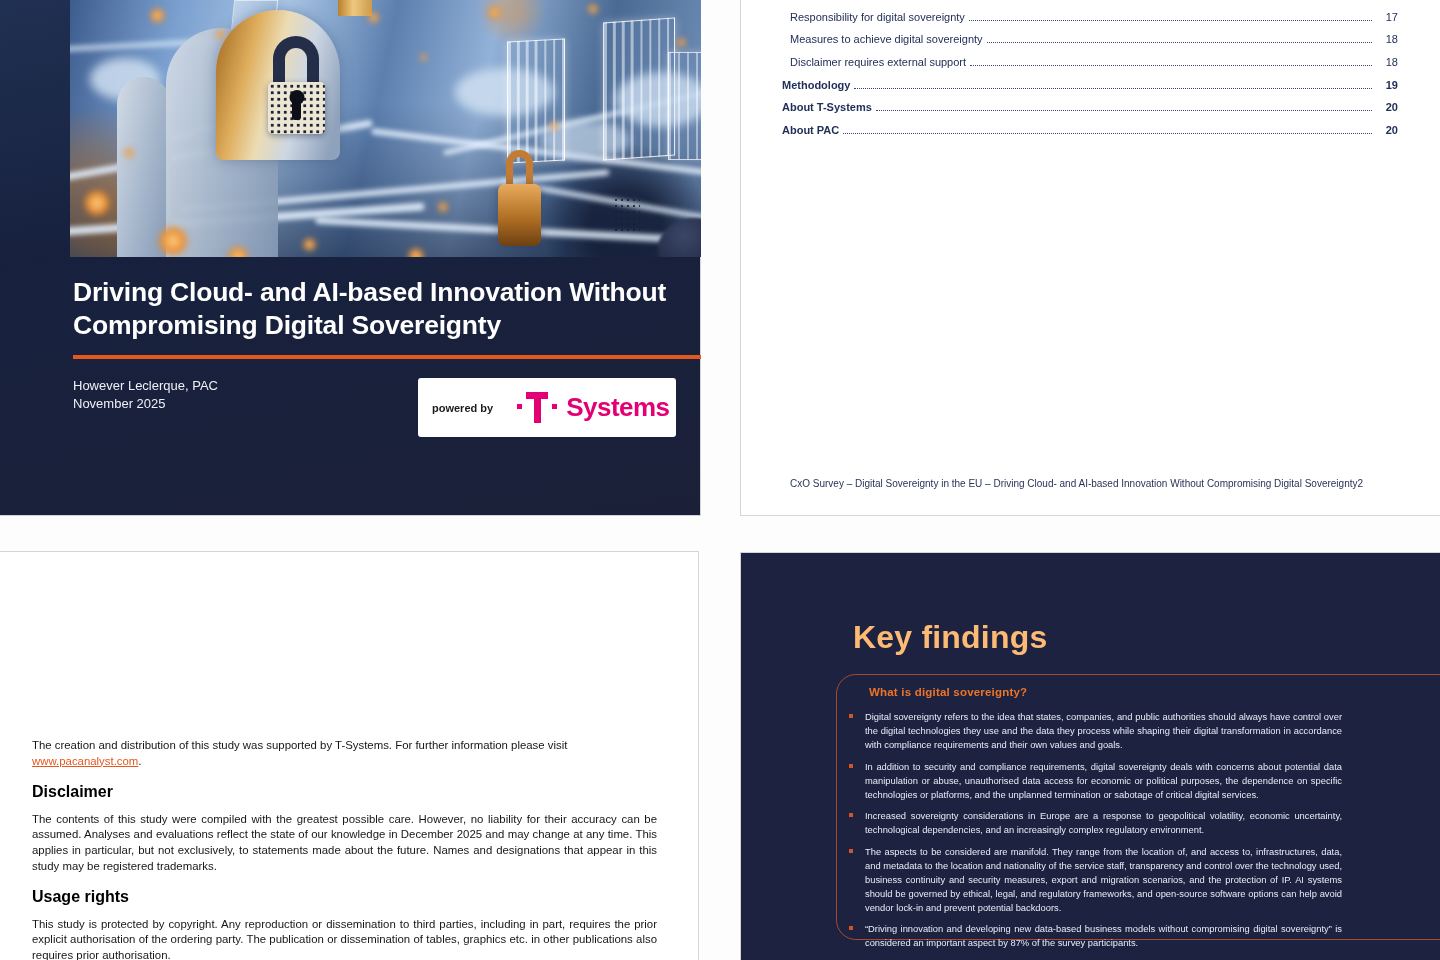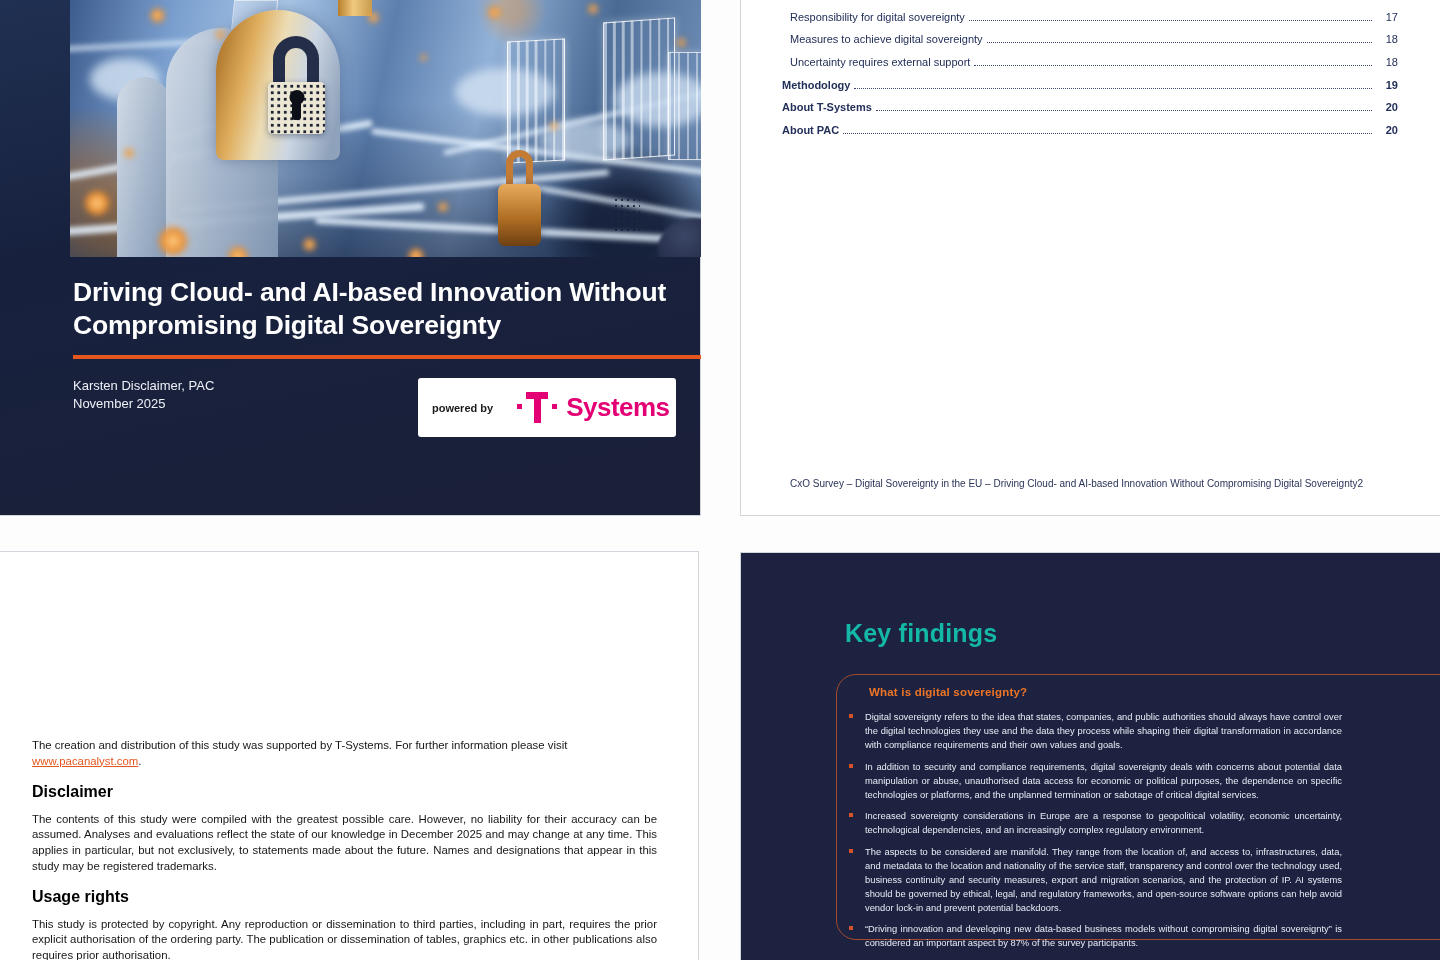--- a/index.html
+++ b/index.html
@@ -87,22 +87,22 @@
       border-top-width:1px; border-right-width:1px; }
   .legal-body { position:absolute; left:32px; top:186px; width:625px;
       font-size:11.4px; line-height:15.6px; color:#161616; }
   .legal-body p { text-align:justify; margin-bottom:15px; }
   .legal-body h3 { font-size:16px; font-weight:700; color:#000; margin-bottom:12px; }
   .link { color:#e4571f; text-decoration:underline; cursor:pointer; }
 
   
   .page-findings { left:740px; top:552px; width:700px; height:408px; background:#1d2240;
       border-top-width:1px; border-left-width:1px; }
-  .kf-title { position:absolute; left:104px; top:66px; font-size:25px; font-weight:700;
-      color:#14b8a6; letter-spacing:0.2px; }
+  .kf-title { position:absolute; left:112px; top:66px; font-size:32px; font-weight:700;
+      color:#fdba74; letter-spacing:0.2px; }
   .kf-box { position:absolute; left:95px; top:121px; width:690px; height:266px;
       border:1.5px solid #a64a2e; border-radius:20px; padding-top:11px; }
   .kf-heading { margin:0 0 12px 32px; font-size:11.5px; font-weight:700; color:#ee7426; letter-spacing:0.2px; }
   .kf-box ul { list-style:none; }
   .kf-box li { position:relative; margin:0 0 7.5px 28px; width:477px;
       font-size:9.35px; line-height:14px; color:#e8ecf5; text-align:justify; }
   .sq { position:absolute; left:-16px; top:4px; width:4px; height:4px; background:#d4542a; }
 </style>
 </head>
 <body>
@@ -166,21 +166,21 @@
         <i class="flare" style="left:233px;top:238px;width:13px;height:13px"></i>
         <i class="flare" style="left:368px;top:202px;width:10px;height:10px"></i>
         <i class="flare" style="left:480px;top:122px;width:8px;height:8px"></i>
         <i class="flare" style="left:338px;top:248px;width:16px;height:16px"></i>
       </span>
     </div>
 
     <h1 class="cover-title">Driving Cloud- and AI-based Innovation Without Compromising Digital Sovereignty</h1>
     <div class="cover-rule"></div>
     <div class="cover-author">
-      <div>Karsten Disclaimer, PAC</div>
+      <div>However Leclerque, PAC</div>
       <div>November 2025</div>
     </div>
     <div class="logo-box">
       <span class="powered">powered by</span>
       <span class="tlogo">
         <i class="tdot"></i>
         <span class="tglyph">
             <i class="tbar"></i>
             <i class="tstem"></i>
           </span>
@@ -196,21 +196,21 @@
         <span class="toc-label">Responsibility for digital sovereignty</span>
         <span class="leader"></span>
         <span class="toc-page">17</span>
       </div>
       <div class="toc-row indent">
         <span class="toc-label">Measures to achieve digital sovereignty</span>
         <span class="leader"></span>
         <span class="toc-page">18</span>
       </div>
       <div class="toc-row indent">
-        <span class="toc-label">Uncertainty requires external support</span>
+        <span class="toc-label">Disclaimer requires external support</span>
         <span class="leader"></span>
         <span class="toc-page">18</span>
       </div>
       <div class="toc-row bold">
         <span class="toc-label">Methodology</span>
         <span class="leader"></span>
         <span class="toc-page">19</span>
       </div>
       <div class="toc-row bold">
         <span class="toc-label">About T-Systems</span>

